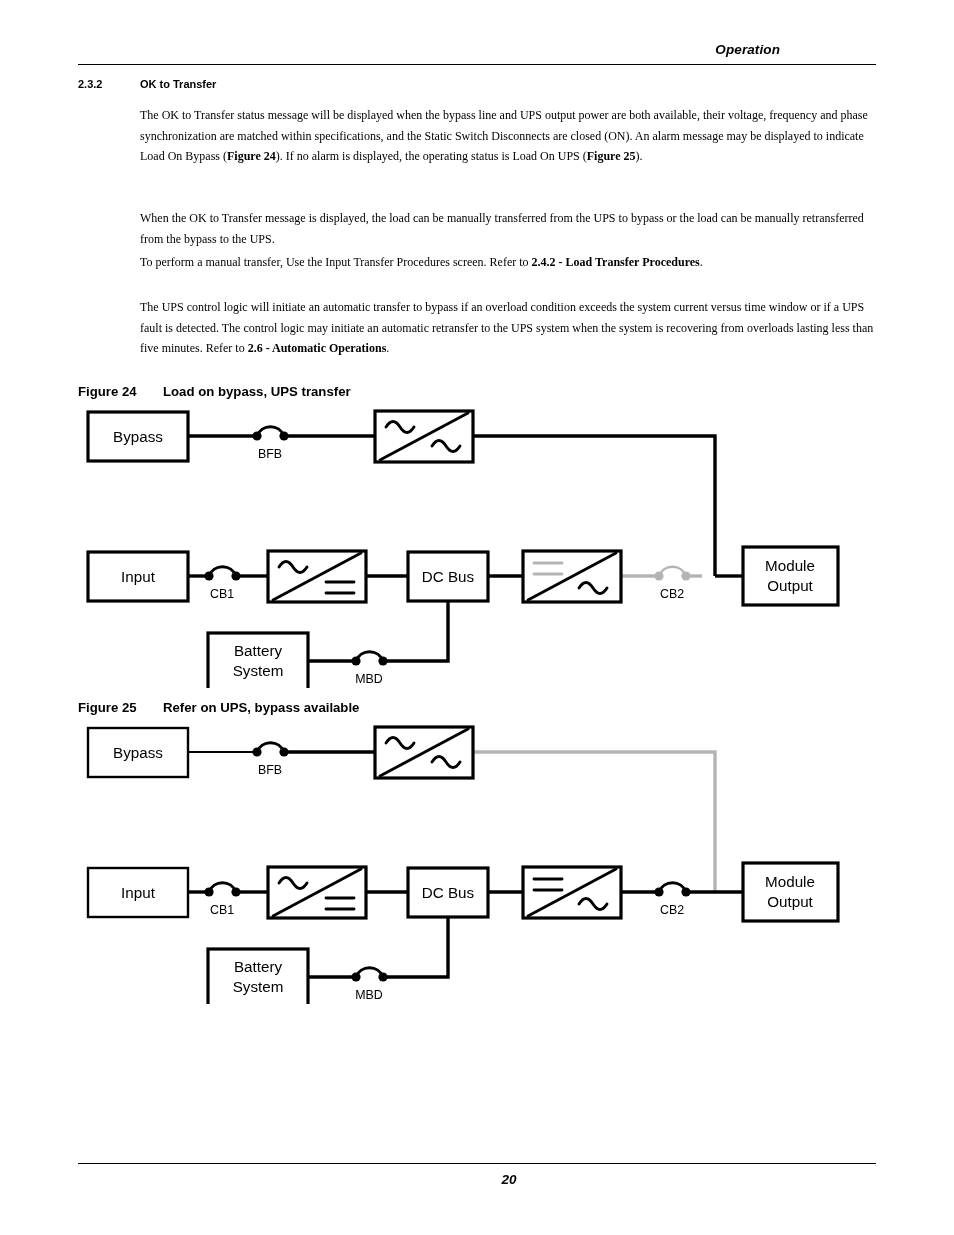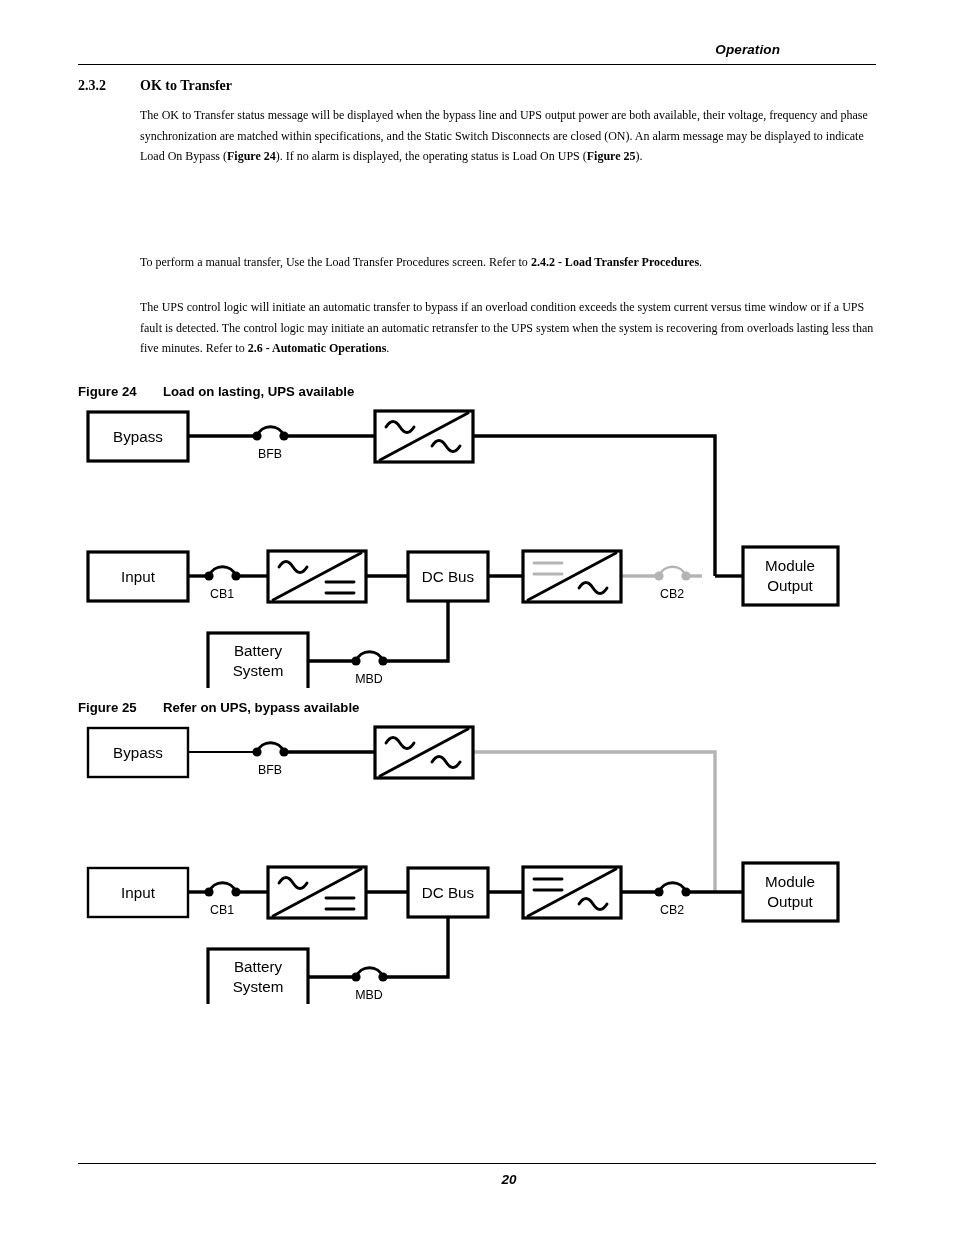--- a/index.html
+++ b/index.html
@@ -19,22 +19,22 @@
     letter-spacing:.1px;
   }
   .hdr-rule{
     position:absolute;left:78px;top:64px;width:798px;height:0;
     border-top:1.6px solid #000;
   }
 
   
   .sec{
     position:absolute;left:78px;top:78px;width:800px;
-    font-family:Liberation Serif, serif;
-    font-weight:bold;font-size:14px;
+    font-family:Liberation Sans, sans-serif;
+    font-weight:bold;font-size:11px;
   }
   .sec .num{display:inline-block;width:62px;}
 
   
   .para{
     position:absolute;left:140px;width:736px;
     font-size:12px;line-height:20.6px;
     text-align:left;
   }
   .para b{font-weight:bold;}
@@ -89,25 +89,26 @@
 <div class="page">
 
   <div class="hdr-title">Operation</div>
   <div class="hdr-rule"></div>
 
   <div class="sec">
     <span class="num">2.3.2</span><span>OK to Transfer</span>
   </div>
 
   <div class="para" id="p1" style="top:105px;"><span>The OK to Transfer status message will be displayed when the bypass line and UPS output power are both available, their voltage, frequency and phase synchronization are matched within specifications, and the Static Switch Disconnects are closed (ON). An alarm message may be displayed to indicate Load On Bypass (</span><b>Figure 24</b><span>). If no alarm is displayed, the operating status is Load On UPS (</span><b>Figure 25</b><span>).</span></div>
-  <div class="para" id="p3" style="top:252px;"><span>To perform a manual transfer, Use the Load Transfer Procedures screen. Refer to </span><b>2.4.2 - Load Transfer Procedures</b><span>.</span></div>
+  <div class="para" id="p2" style="top:208px;"><span>When the OK to Transfer message is displayed, the load can be manually transferred from the UPS to bypass or the load can be manually retransferred from the bypass to the UPS.</span></div>
+  <div class="para" id="p3" style="top:252px;"><span>To perform a manual transfer, Use the Input Transfer Procedures screen. Refer to </span><b>2.4.2 - Load Transfer Procedures</b><span>.</span></div>
   <div class="para" id="p4" style="top:297px;"><span>The UPS control logic will initiate an automatic transfer to bypass if an overload condition exceeds the system current versus time window or if a UPS fault is detected. The control logic may initiate an automatic retransfer to the UPS system when the system is recovering from overloads lasting less than five minutes. Refer to </span><b>2.6 - Automatic Operations</b><span>.</span></div>
 
   <div class="figcap" style="top:384px;">
-    <span class="lbl">Figure 24</span><span>Load on lasting, UPS available</span>
+    <span class="lbl">Figure 24</span><span>Load on bypass, UPS transfer</span>
   </div>
 
   <div class="diagram" style="top:408px;">
   <svg width="770" height="280" viewBox="0 0 770 280" xmlns="http://www.w3.org/2000/svg">
 
     <path class="wire" d="M110 28 L178 28"></path>
     <path class="wire" d="M207 28 L297 28"></path>
     <path class="wire" d="M395 28 L637 28 L637 168"></path>
     <path class="wire" d="M637 168 L665 168"></path>
 

